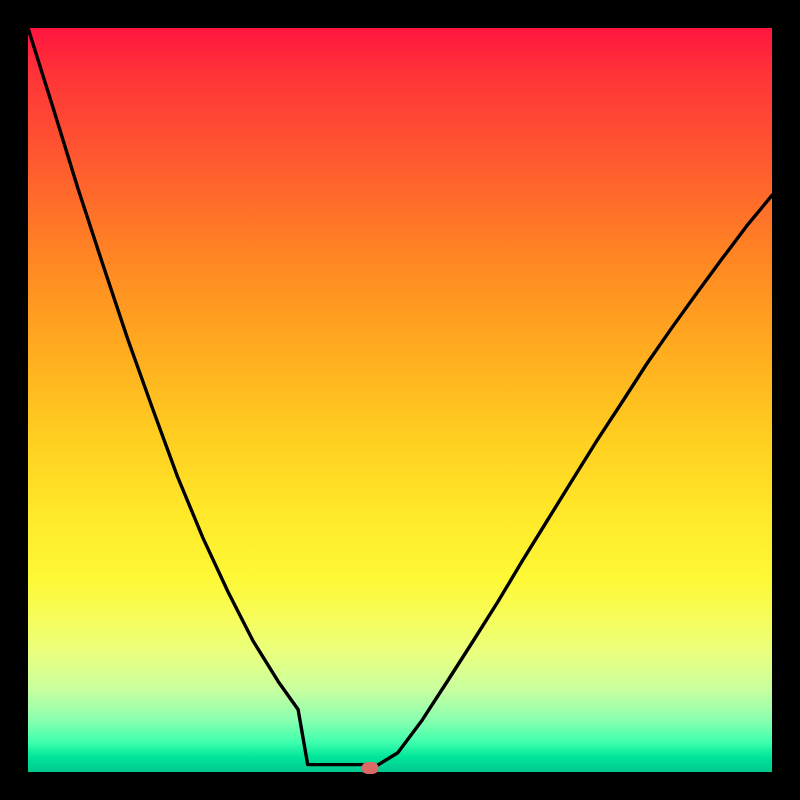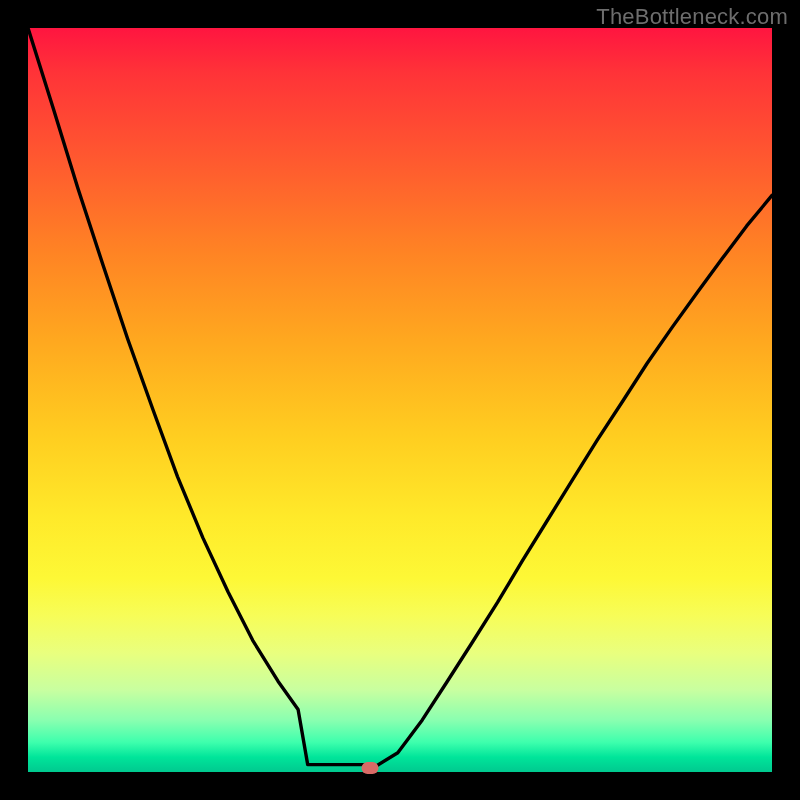--- a/index.html
+++ b/index.html
@@ -65,21 +65,20 @@
     background: #d96a66;
     border-radius: 6px / 6px;
     transform: translate(-50%, -50%);
     z-index: 4;
   }
 </style>
 </head>
 <body>
 
 <div class="frame">
-  <div class="watermark">TheBottleneck.com</div>
 
   <div class="plot-area">
     <svg class="curve" viewBox="0 0 744 744" preserveAspectRatio="none">
       <path id="curvePath" fill="none" stroke="#000" stroke-width="3.4" stroke-linecap="round" stroke-linejoin="round" d="M 0.0 0.0 L 25.3 80.4 L 49.8 160.0 L 75.1 237.3 L 99.7 311.0 L 125.0 381.7 L 149.5 448.6 L 174.8 509.6 L 200.1 564.0 L 224.7 612.3 L 250.0 653.2 L 270.1 681.5 L 279.7 736.6 L 342.2 736.6 L 344.5 740.3 L 369.8 724.7 L 394.3 691.9 L 418.9 654.0 L 444.2 614.5 L 469.5 574.4 L 494.0 533.4 L 519.3 492.5 L 544.6 451.6 L 569.2 412.2 L 594.5 373.5 L 619.0 335.5 L 644.3 299.1 L 669.6 264.1 L 694.2 230.6 L 718.7 197.9 L 744.0 167.4"></path>
     </svg>
     <div id="marker" class="marker" style="left: 342.24px; top: 739.536px;"></div>
   </div>
 </div>
 
 </body></html>

